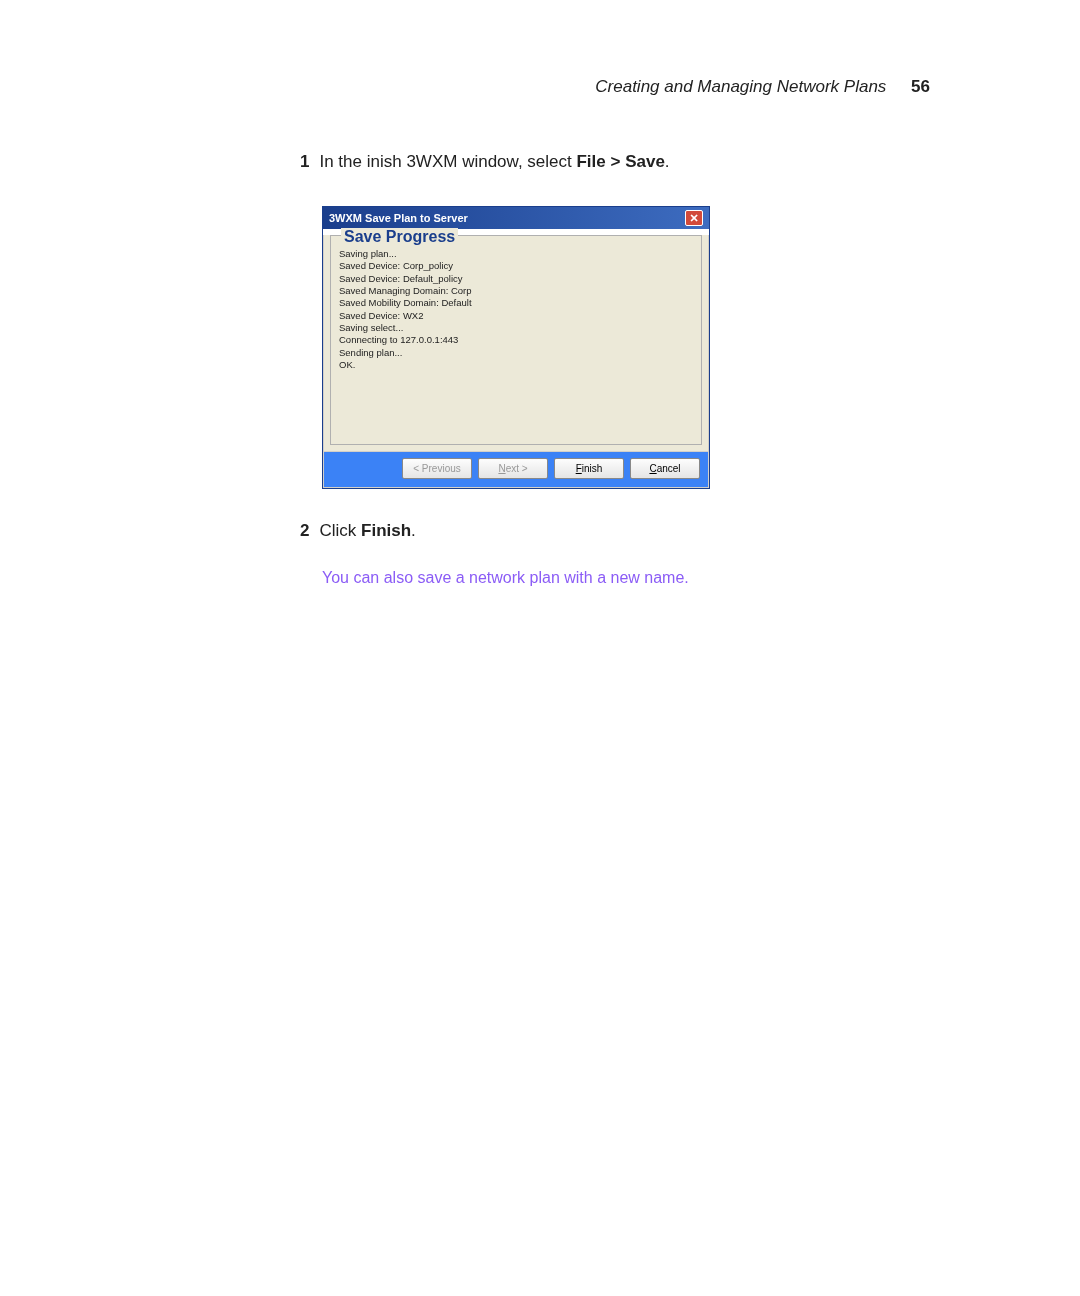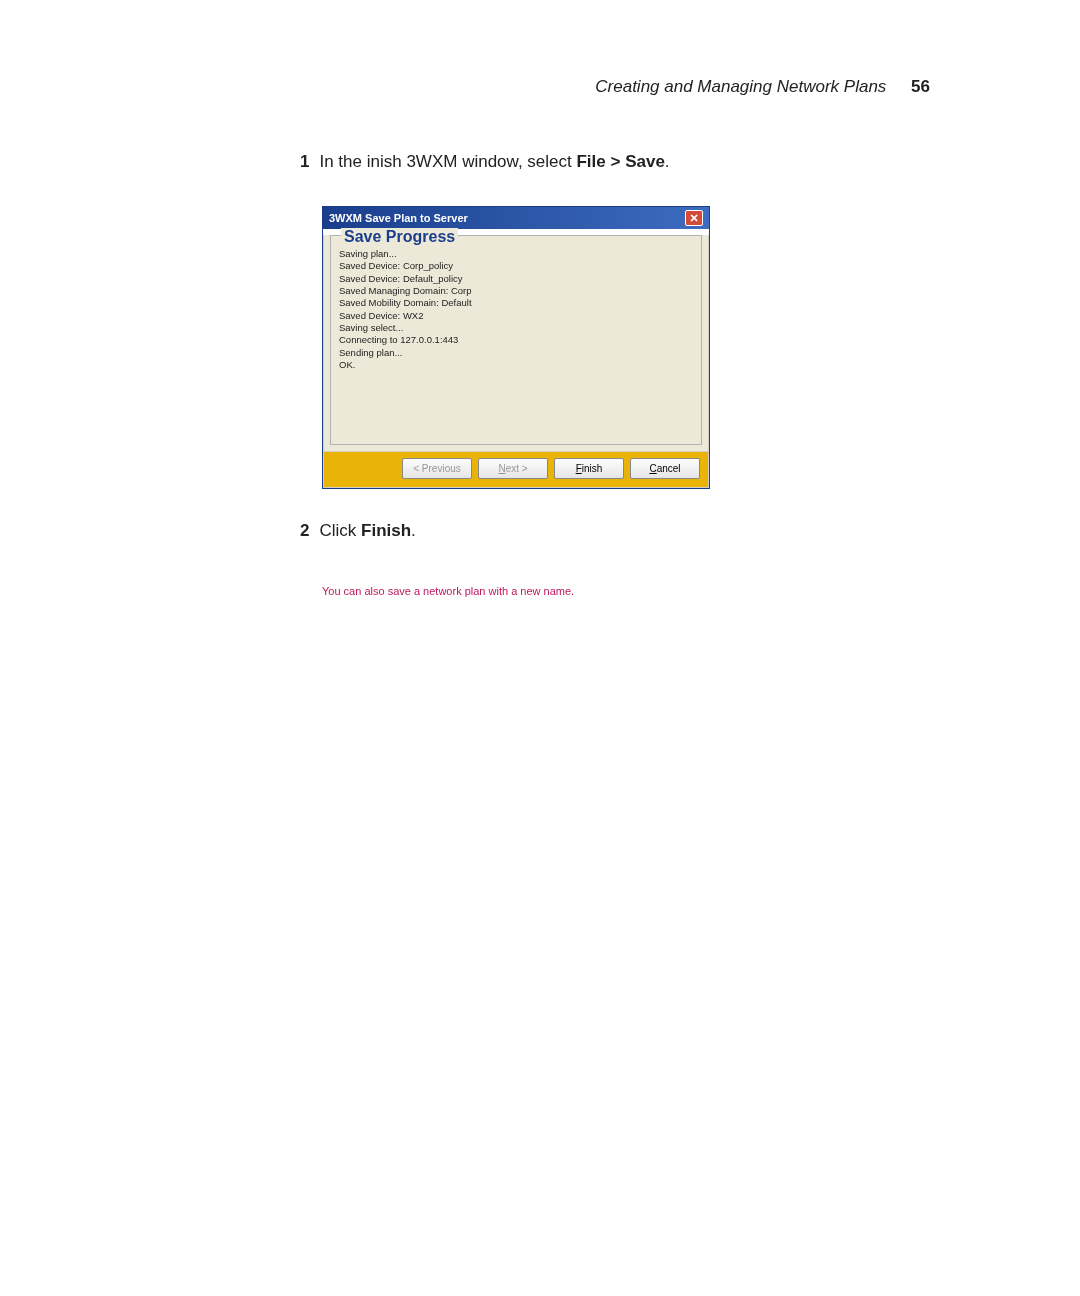--- a/index.html
+++ b/index.html
@@ -120,44 +120,44 @@
       font-family: Tahoma, Arial, sans-serif;
     }
     .log-line {
       display: block;
     }
     .button-row {
       padding: 6px 8px 8px 4px;
       display: flex;
       justify-content: flex-end;
       gap: 6px;
-      background: #eab308;
+      background: #3b82f6;
       border-top: 1px solid #d4d0c8;
     }
     .win-btn {
       width: 70px;
       height: 21px;
       font-size: 10px;
       border: 1px solid #888;
       border-radius: 2px;
       background: linear-gradient(to bottom, #fdfdfd, #e5e5e5);
       cursor: pointer;
       font-family: Tahoma, Arial, sans-serif;
     }
     .win-btn:disabled {
       color: #999;
       cursor: default;
     }
     .step2 {
       margin-top: 32px;
     }
     .followup {
-      margin-top: 44px;
-      font-size: 11px;
-      color: #be185d;
+      margin-top: 28px;
+      font-size: 16px;
+      color: #8b5cf6;
     }
     .underline-letter {
       text-decoration: underline;
     }
   </style>
 </head>
 <body>
 
 <div class="header">
   <span>Creating and Managing Network Plans</span>

